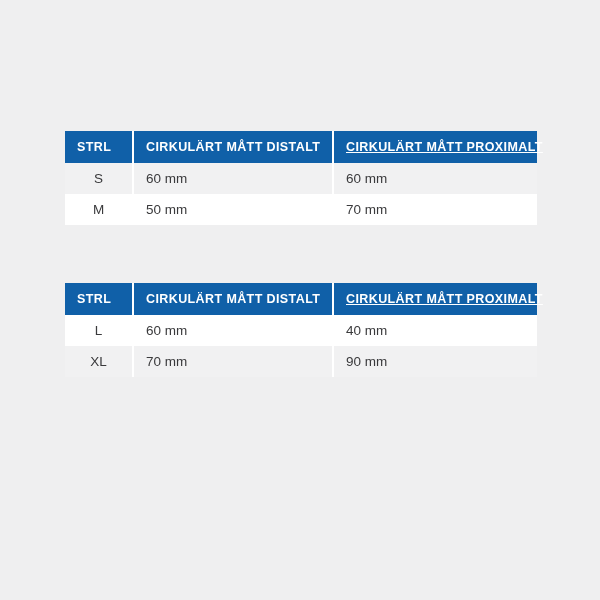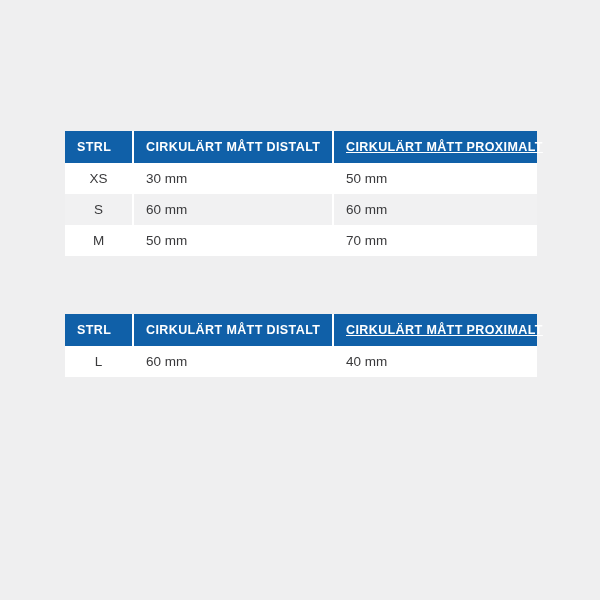--- a/index.html
+++ b/index.html
@@ -90,25 +90,20 @@
         <col class="col-proximalt">
       </colgroup>
       <thead>
         <tr>
           <th>STRL</th>
           <th>CIRKULÄRT MÅTT DISTALT</th>
           <th>CIRKULÄRT MÅTT PROXIMALT</th>
         </tr>
       </thead>
       <tbody>
-        <tr>
-          <td class="strl-cell">XS</td>
-          <td>30 mm</td>
-          <td>50 mm</td>
-        </tr>
         <tr class="alt">
           <td class="strl-cell">S</td>
           <td>60 mm</td>
           <td>60 mm</td>
         </tr>
         <tr>
           <td class="strl-cell">M</td>
           <td>50 mm</td>
           <td>70 mm</td>
         </tr>
@@ -129,17 +124,22 @@
           <th>CIRKULÄRT MÅTT DISTALT</th>
           <th>CIRKULÄRT MÅTT PROXIMALT</th>
         </tr>
       </thead>
       <tbody>
         <tr>
           <td class="strl-cell">L</td>
           <td>60 mm</td>
           <td>40 mm</td>
         </tr>
+        <tr class="alt">
+          <td class="strl-cell">XL</td>
+          <td>70 mm</td>
+          <td>90 mm</td>
+        </tr>
       </tbody>
     </table>
 
   </div>
 </div>
 
 </body></html>

